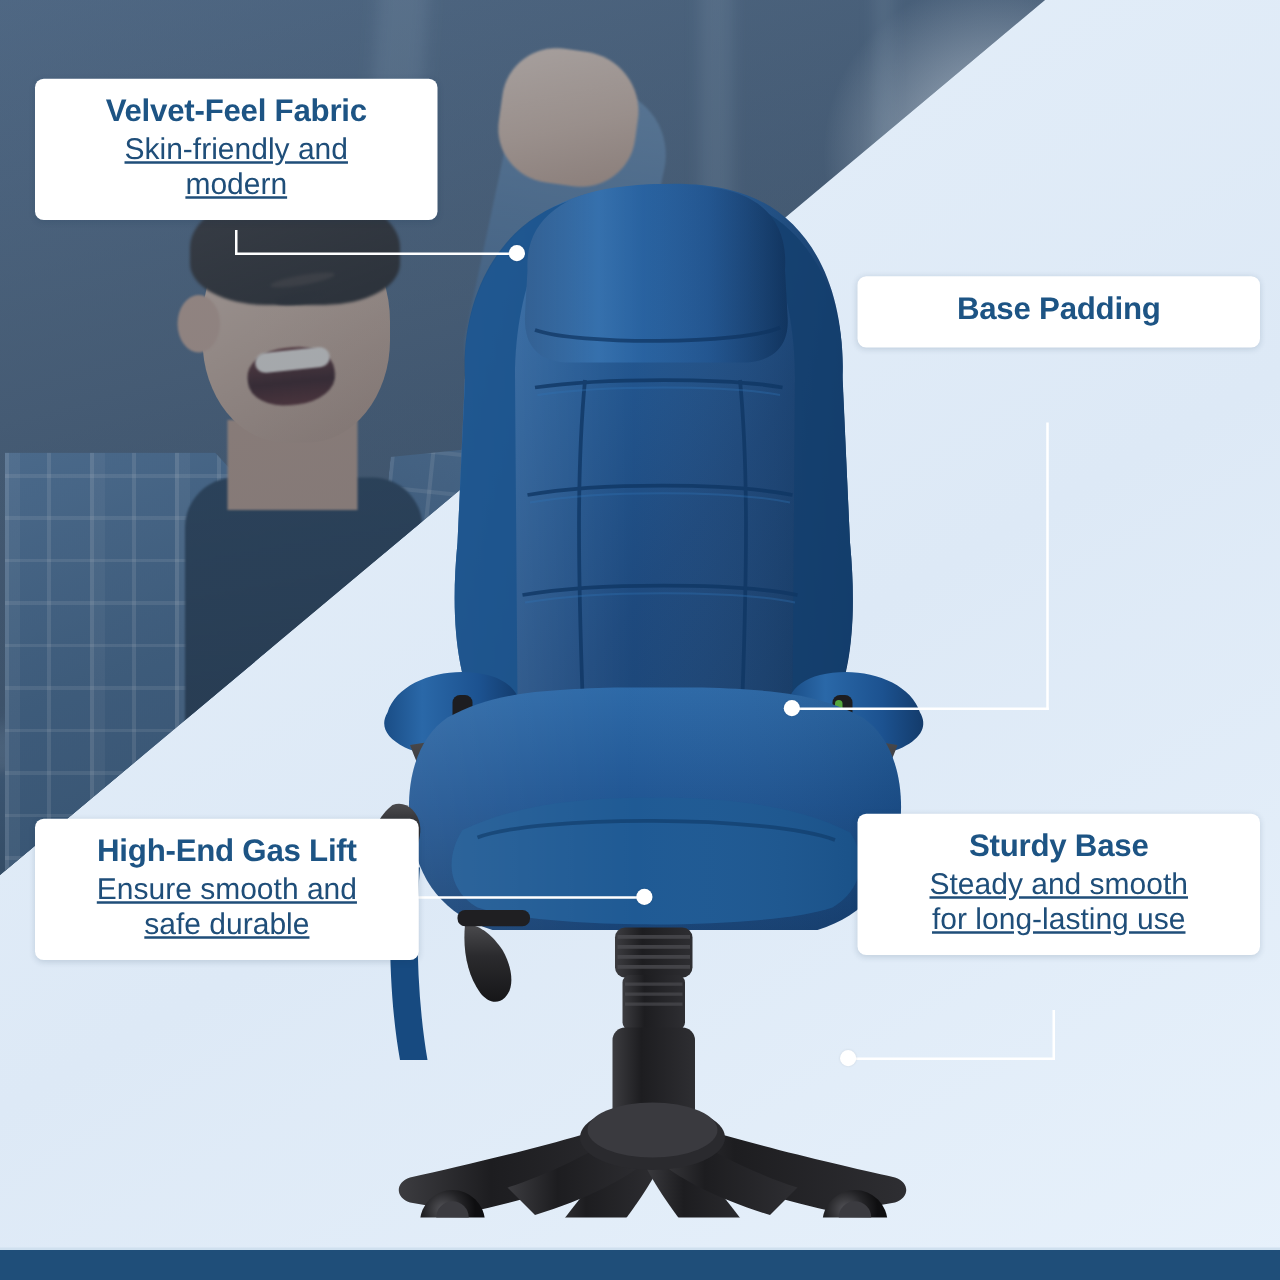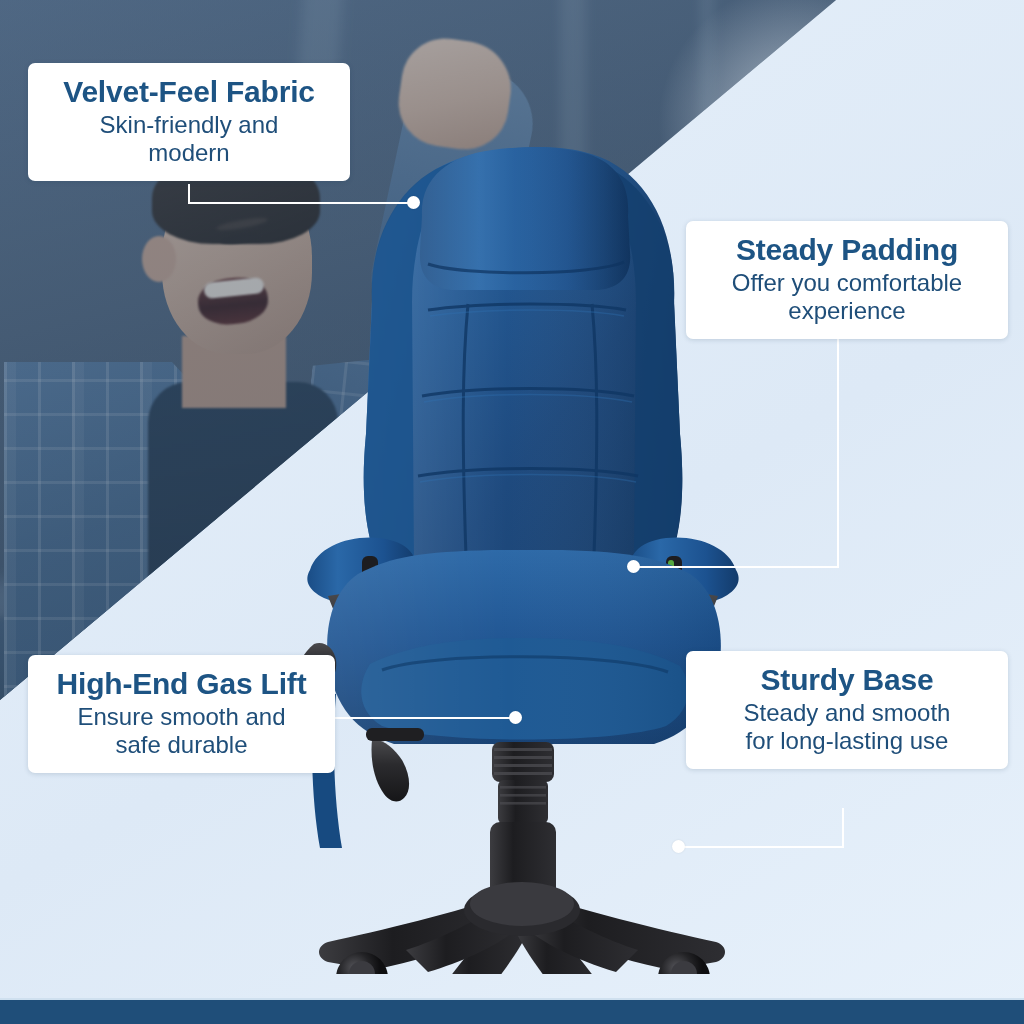--- a/index.html
+++ b/index.html
@@ -124,25 +124,25 @@
   .chair{position:absolute;left:262px;top:104px;width:520px;height:870px;}
   .chair svg{display:block;width:100%;height:100%;}
 
   
   .callout{
     position:absolute;background:#ffffff;border-radius:7px;
     box-shadow:0 1px 5px rgba(20,50,80,.16);
     padding:12px 18px 14px;text-align:center;
   }
   .c-title{
-    font-size:30px;font-weight:bold;color:#1d5484;letter-spacing:-.2px;
+    font-size:25px;font-weight:bold;color:#1d5484;letter-spacing:-.2px;
     line-height:1.14;margin:0 0 2px;white-space:nowrap;
   }
   .c-desc{
-    font-size:24px;color:#1f4e79;line-height:1.17;margin:0;font-weight:400;
+    font-size:24px;color:#1f4e79;line-height:1.17;margin:0;font-weight:400;text-decoration:underline;
   }
   .c-desc span{display:block;white-space:nowrap;}
 
   #box-velvet{left:28px;top:63px;width:322px;}
   #box-padding{left:686px;top:221px;width:322px;}
   #box-gaslift{left:28px;top:655px;width:307px;}
   #box-base{left:686px;top:651px;width:322px;}
 
   
   .conn{position:absolute;background:#ffffff;}
@@ -351,25 +351,21 @@
       <span>Skin-friendly and</span>
       <span>modern</span>
     </p>
   </div>
 
   <div class="conn v" style="left:837px;top:338px;height:230px;"></div>
   <div class="conn h" style="left:633px;top:566px;width:206px;"></div>
   <div class="dot" style="left:627px;top:560px;"></div>
 
   <div class="callout" id="box-padding">
-    <p class="c-title">Steady Padding</p>
-    <p class="c-desc">
-      <span>Offer you comfortable</span>
-      <span>experience</span>
-    </p>
+    <p class="c-title">Base Padding</p>
   </div>
 
   <div class="conn h" style="left:333px;top:717px;width:184px;"></div>
   <div class="dot" style="left:509px;top:711px;"></div>
 
   <div class="callout" id="box-gaslift">
     <p class="c-title">High-End Gas Lift</p>
     <p class="c-desc">
       <span>Ensure smooth and</span>
       <span>safe durable</span>

